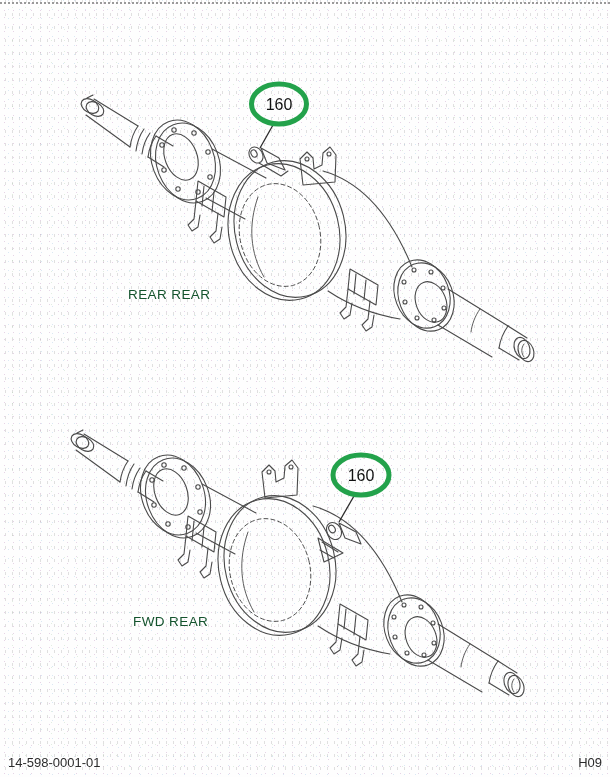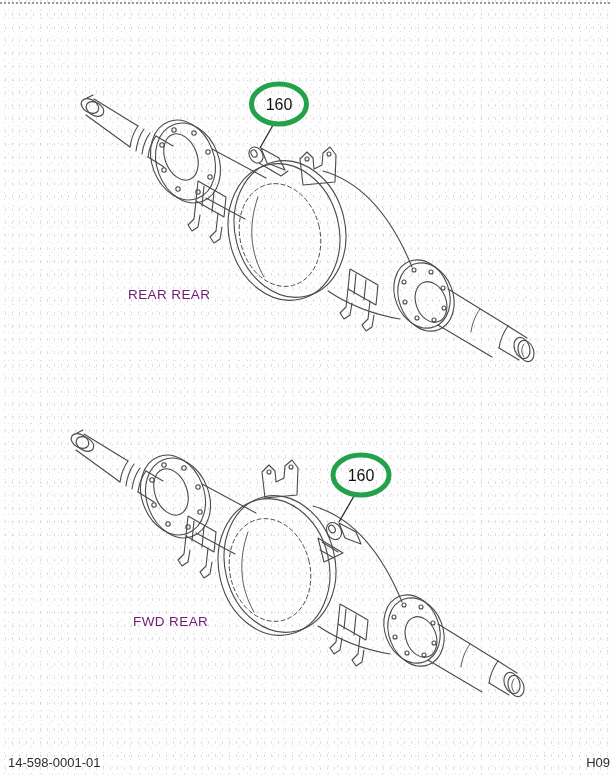--- a/index.html
+++ b/index.html
@@ -24,31 +24,31 @@
   .top-rule{
     position:absolute;left:0;top:2px;width:610px;height:0;
     border-top:2px dotted #9a9a9a;
   }
   .diagram{position:absolute;}
   .diagram svg{overflow:visible;display:block;}
   .diagram-label{
     position:absolute;
     font-size:13.5px;
     letter-spacing:0.4px;
-    color:#701a75;
+    color:#14532d;
     white-space:nowrap;
   }
   .footer-text{
     position:absolute;
     font-size:13px;
     color:#2b2b2b;
     white-space:nowrap;
   }
   #doc-number{left:8px;top:755px;}
-  #page-code{right:0;top:755px;}
+  #page-code{right:8px;top:755px;}
   .lbl-rear{left:128px;top:287px;}
   .lbl-fwd{left:133px;top:614px;}
   #diag1{left:60px;top:85px;}
   #diag2{left:50px;top:420px;}
   .callout-num{
     font-size:16px;
     fill:#111;
     font-family:"Liberation Sans", sans-serif;
   }
 </style>

